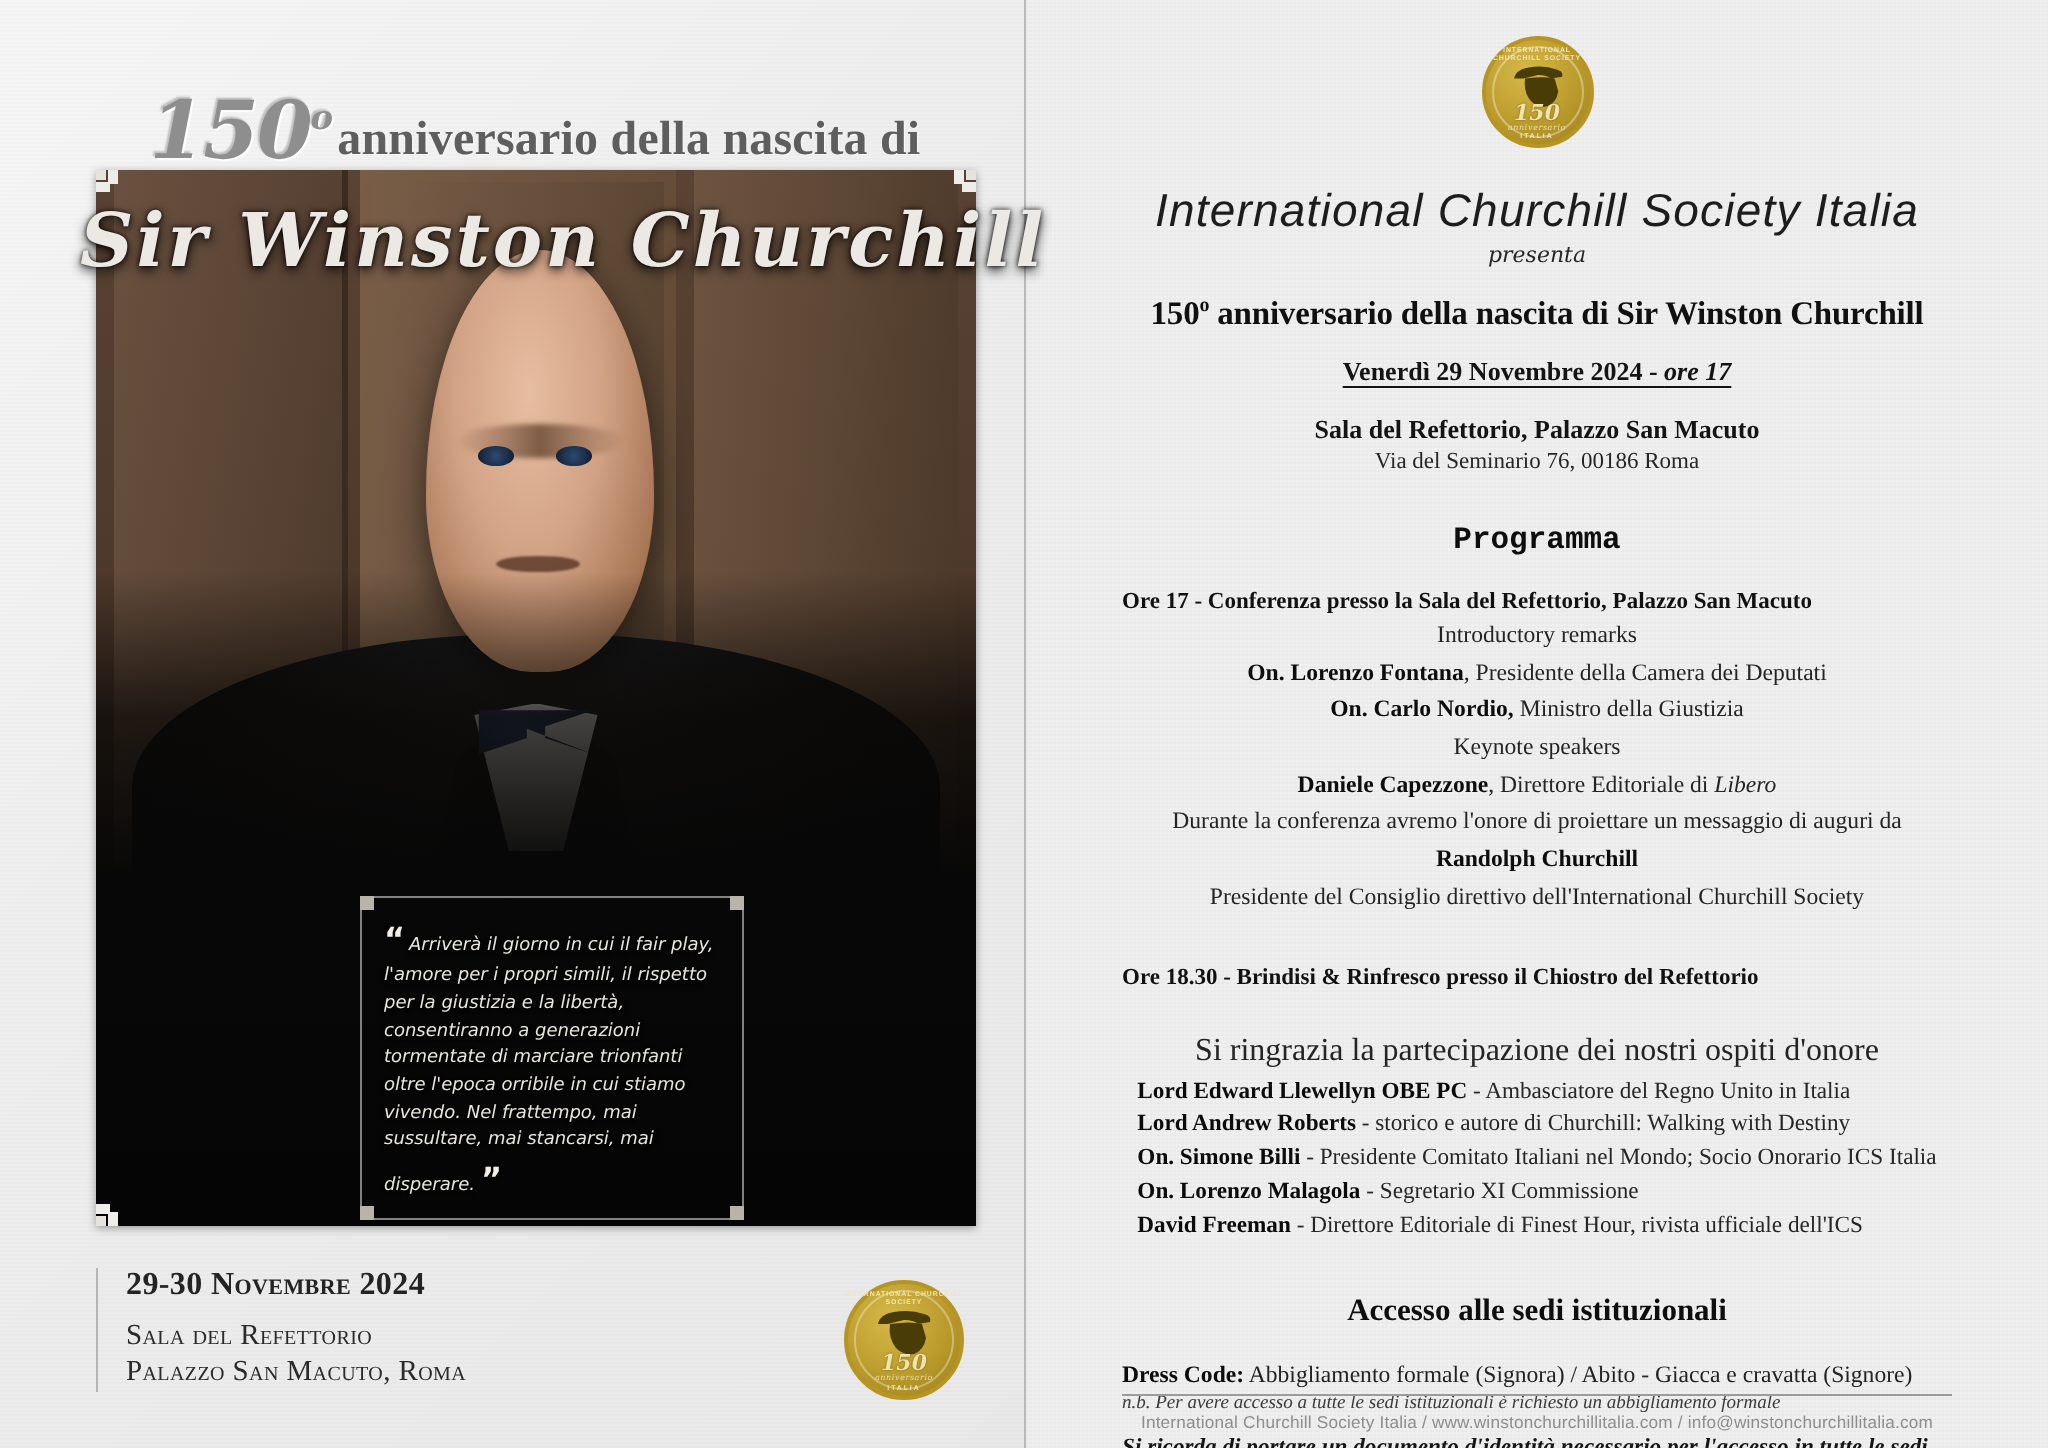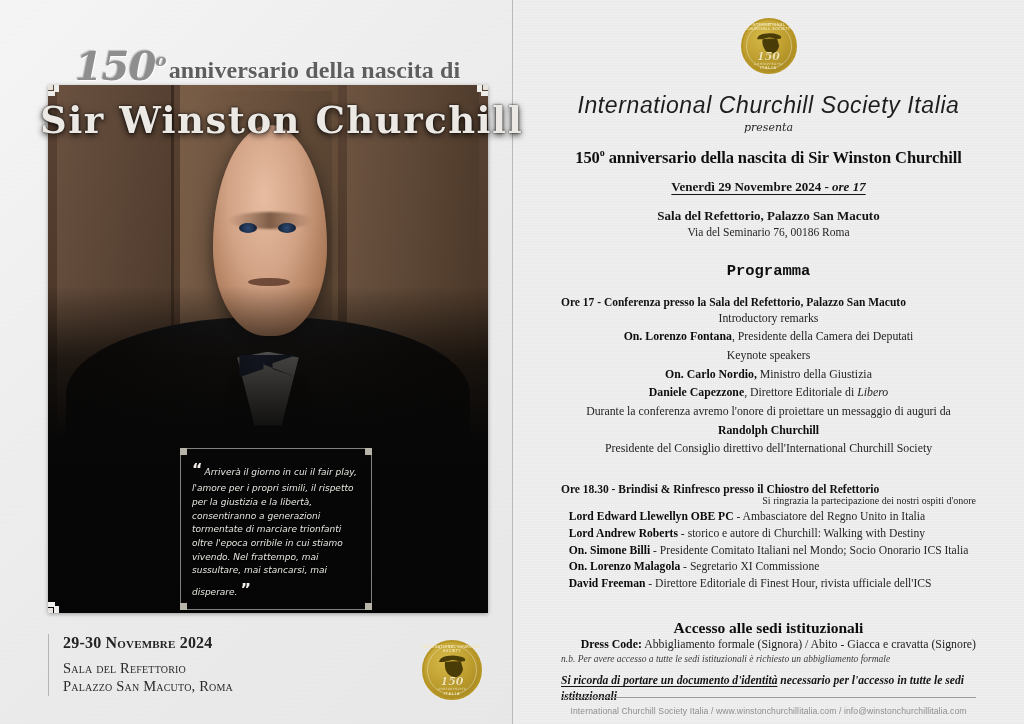--- a/index.html
+++ b/index.html
@@ -119,21 +119,21 @@
     background:radial-gradient(ellipse at 40% 40%,#dcae90,#9d6f4f);
     border-radius:46% 46% 30% 30%;filter:blur(.4px);opacity:.95;}
   .chairleg{position:absolute;left:2%;top:86%;width:13%;height:14%;
     background:linear-gradient(90deg,#7d5c38,#4a3420);transform:rotate(6deg);}
   .greenery{position:absolute;left:0;top:88%;width:12%;height:12%;
     background:radial-gradient(ellipse at 40% 50%,#3c5b3a,#1d2d1c);filter:blur(1px);}
 
   
   .script-name{
     position:absolute;left:0;top:86px;width:455px;text-align:right;
-    font-family:"DejaVu Serif", serif;font-weight:700;
+    font-family:"DejaVu Serif", serif;font-style:italic;font-weight:700;
     font-size:37px;color:#ece9e4;letter-spacing:1.5px;
     text-shadow:0 2px 6px rgba(0,0,0,.85), 0 0 2px rgba(0,0,0,.9);
     white-space:nowrap;z-index:4;
   }
 
   
   .notch{position:absolute;width:17px;height:17px;z-index:5;}
   .notch i{position:absolute;width:5px;height:5px;background:#e6e3de;}
   .notch.tl{left:8px;top:73px;}
   .notch.tl i{left:0;top:0;}
@@ -277,34 +277,34 @@
     font-family:"Liberation Serif", serif;font-weight:700;font-size:11.5px;
     color:#111;margin-top:16px;text-align:left;
   }
   .line{
     font-family:"Liberation Serif", serif;font-size:11.8px;color:#242424;
     margin-top:3px;line-height:1.33;
   }
   .line b{font-weight:700;color:#0d0d0d;}
   .line i{font-style:italic;}
   .thanks{
-    font-family:"Liberation Serif", serif;font-size:10px;color:#242424;text-align:right;
+    font-family:"Liberation Serif", serif;font-size:16px;color:#242424;margin-top:22px;
   }
   .guests{margin-top:3px;display:inline-block;text-align:left;}
   .guest{
     font-family:"Liberation Serif", serif;font-size:11.6px;color:#262626;
     line-height:1.45;white-space:nowrap;
   }
   .guest b{font-weight:700;color:#0b0b0b;}
   .access-head{
     font-family:"Liberation Serif", serif;font-weight:700;font-size:15.5px;
     color:#0e0e0e;margin-top:26px;
   }
   .dress{
-    text-align:right;margin-top:0;
+    text-align:left;margin-top:15px;
     font-family:"Liberation Serif", serif;font-size:11.8px;color:#222;
   }
   .dress b{font-weight:700;color:#0b0b0b;}
   .nb{
     text-align:left;margin-top:2px;
     font-family:"Liberation Serif", serif;font-style:italic;font-size:9.5px;color:#3a3a3a;
   }
   .idnote{
     text-align:left;margin-top:9px;
     font-family:"Liberation Serif", serif;font-style:italic;font-weight:700;
@@ -431,22 +431,22 @@
     <div class="event-when"><span>Venerdì 29 Novembre 2024 - </span><em>ore 17</em></div>
 
     <div class="venue">Sala del Refettorio, Palazzo San Macuto</div>
     <div class="venue-addr">Via del Seminario 76, 00186 Roma</div>
 
     <div class="sec-head">Programma</div>
 
     <div class="slot-head">Ore 17 - Conferenza presso la Sala del Refettorio, Palazzo San Macuto</div>
     <div class="line">Introductory remarks</div>
     <div class="line"><b>On. Lorenzo Fontana</b><span>, Presidente della Camera dei Deputati</span></div>
+    <div class="line"><b>On. Carlo Nordio,</b><span> Ministro della Giustizia</span></div>
     <div class="line">Keynote speakers</div>
-    <div class="line"><b>On. Carlo Nordio,</b><span> Ministro della Giustizia</span></div>
     <div class="line"><b>Daniele Capezzone</b><span>, Direttore Editoriale di </span><i>Libero</i></div>
     <div class="line">Durante la conferenza avremo l'onore di proiettare un messaggio di auguri da</div>
     <div class="line"><b>Randolph Churchill</b></div>
     <div class="line">Presidente del Consiglio direttivo dell'International Churchill Society</div>
 
     <div class="slot-head" style="margin-top:26px">Ore 18.30 - Brindisi &amp; Rinfresco presso il Chiostro del Refettorio</div>
 
     <div class="thanks">Si ringrazia la partecipazione dei nostri ospiti d'onore</div>
     <div class="guests">
       <div class="guest"><b>Lord Edward Llewellyn OBE PC</b><span> - Ambasciatore del Regno Unito in Italia</span></div>

